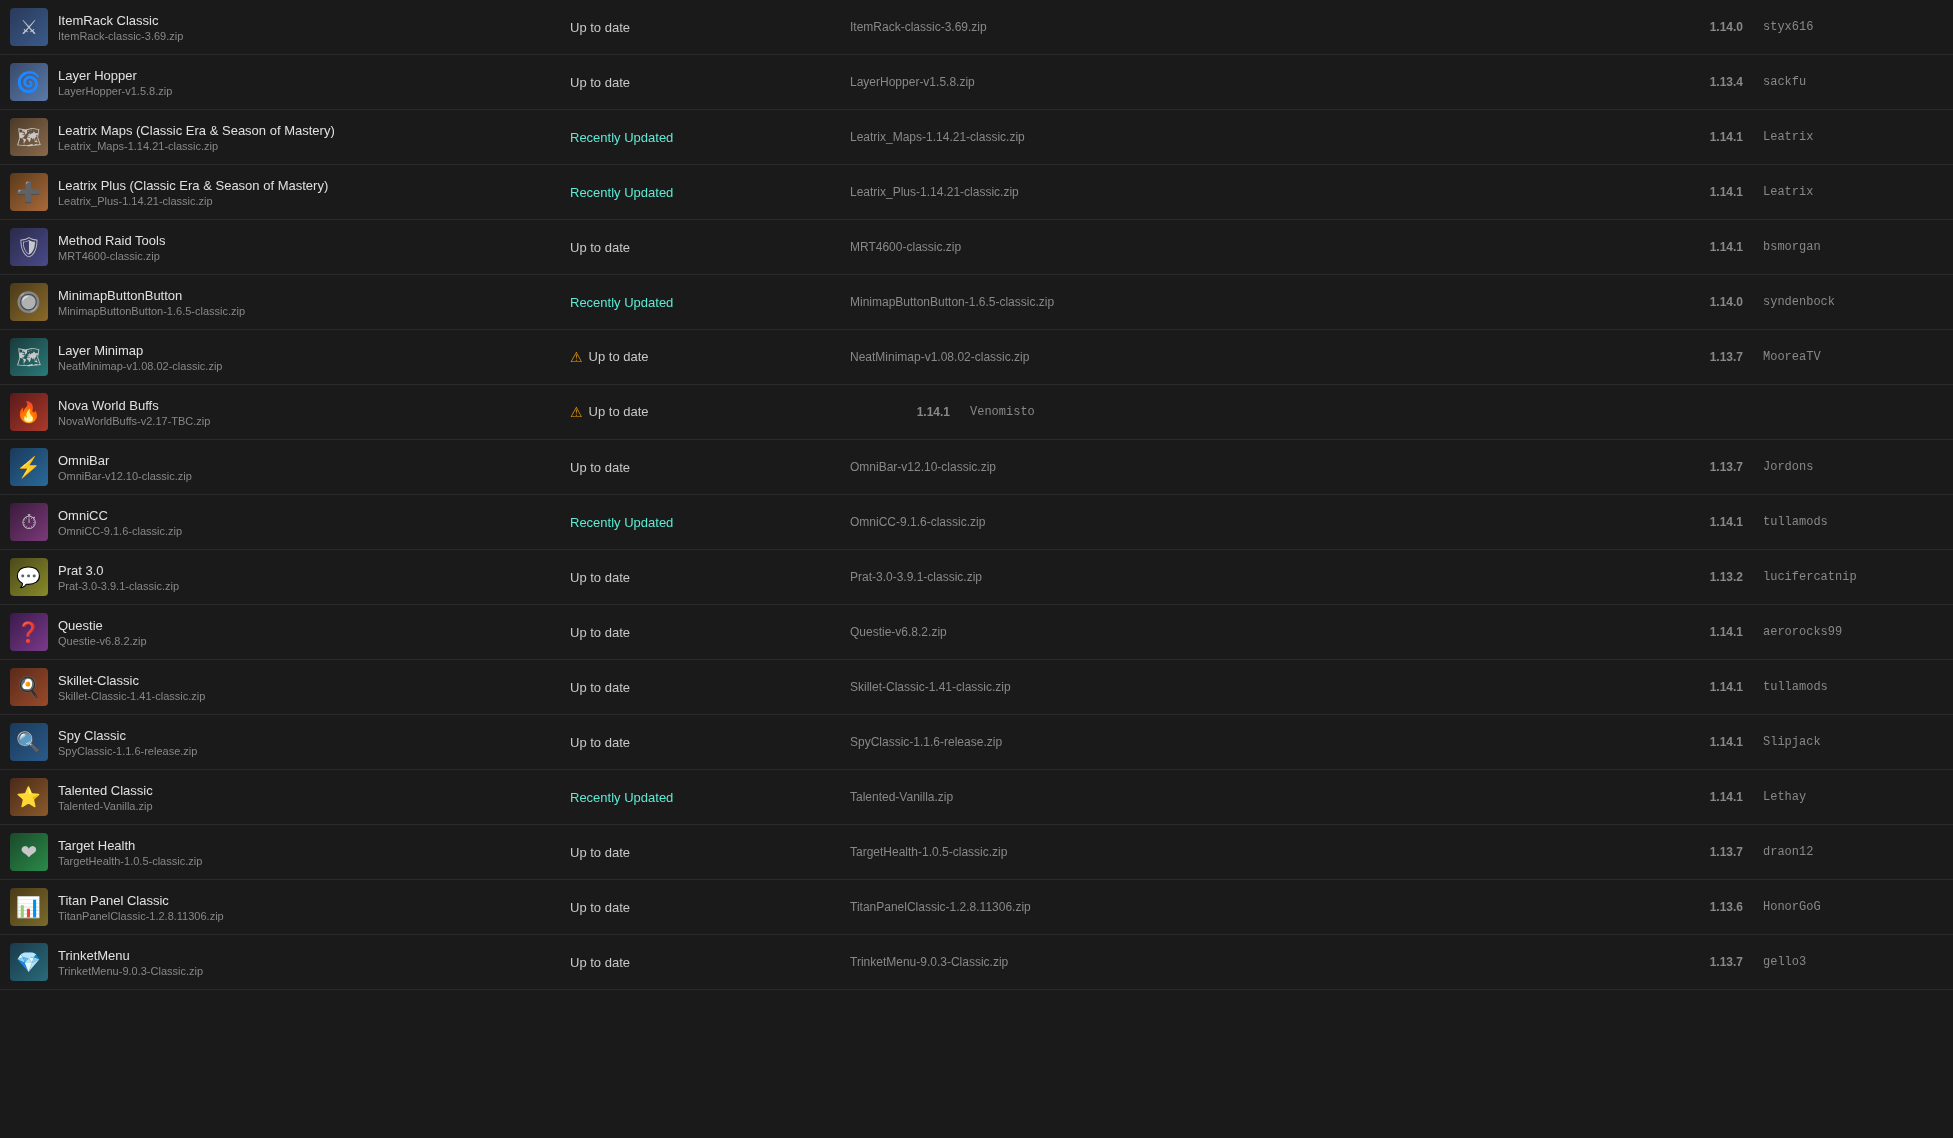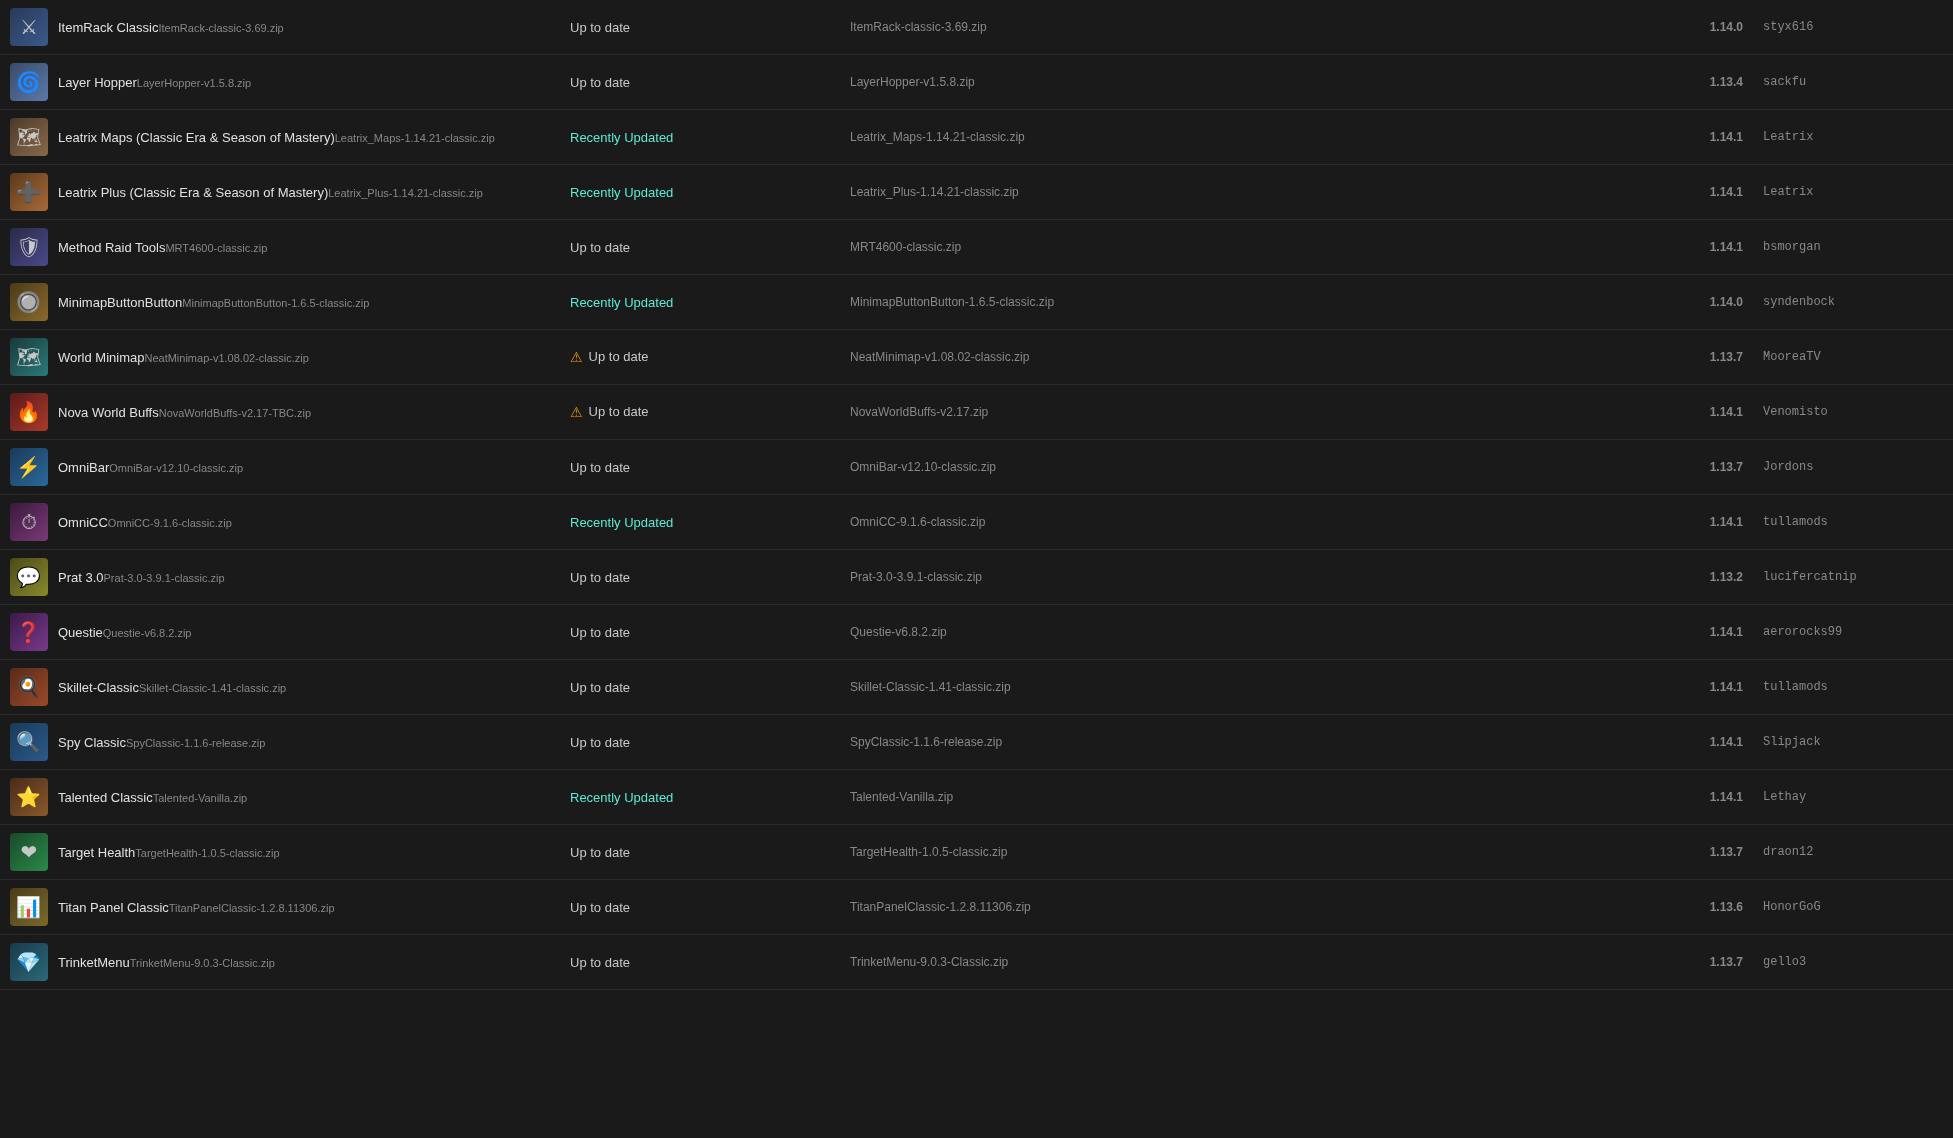--- a/index.html
+++ b/index.html
@@ -37,21 +37,21 @@
       margin-right: 10px;
       background-color: #333;
       overflow: hidden;
       display: flex;
       align-items: center;
       justify-content: center;
       font-size: 20px;
     }
     .addon-text {
       display: flex;
-      flex-direction: row;
+      flex-direction: column;
     }
     .addon-title {
       color: #e0e0e0;
       font-size: 13px;
       font-weight: 500;
     }
     .addon-filename {
       color: #888;
       font-size: 11px;
       margin-top: 2px;
@@ -208,21 +208,21 @@
         <span>Recently Updated</span>
       </div>
       <div class="col-file">MinimapButtonButton-1.6.5-classic.zip</div>
       <div class="col-version">1.14.0</div>
       <div class="col-author">syndenbock</div>
     </div>
     <div class="addon-row">
       <div class="col-name">
         <div class="addon-icon icon-neatminimap">🗺</div>
         <div class="addon-text">
-          <div class="addon-title">World Minimap</div>
+          <div class="addon-title">Layer Minimap</div>
           <div class="addon-filename">NeatMinimap-v1.08.02-classic.zip</div>
         </div>
       </div>
       <div class="col-status status-up-to-date">
         <span class="warning-icon">⚠</span>
         <span>Up to date</span>
       </div>
       <div class="col-file">NeatMinimap-v1.08.02-classic.zip</div>
       <div class="col-version">1.13.7</div>
       <div class="col-author">MooreaTV</div>
@@ -232,21 +232,20 @@
         <div class="addon-icon icon-novaworldbuffs">🔥</div>
         <div class="addon-text">
           <div class="addon-title">Nova World Buffs</div>
           <div class="addon-filename">NovaWorldBuffs-v2.17-TBC.zip</div>
         </div>
       </div>
       <div class="col-status status-up-to-date">
         <span class="warning-icon">⚠</span>
         <span>Up to date</span>
       </div>
-      <div class="col-file">NovaWorldBuffs-v2.17.zip</div>
       <div class="col-version">1.14.1</div>
       <div class="col-author">Venomisto</div>
     </div>
     <div class="addon-row">
       <div class="col-name">
         <div class="addon-icon icon-omnibar">⚡</div>
         <div class="addon-text">
           <div class="addon-title">OmniBar</div>
           <div class="addon-filename">OmniBar-v12.10-classic.zip</div>
         </div>

